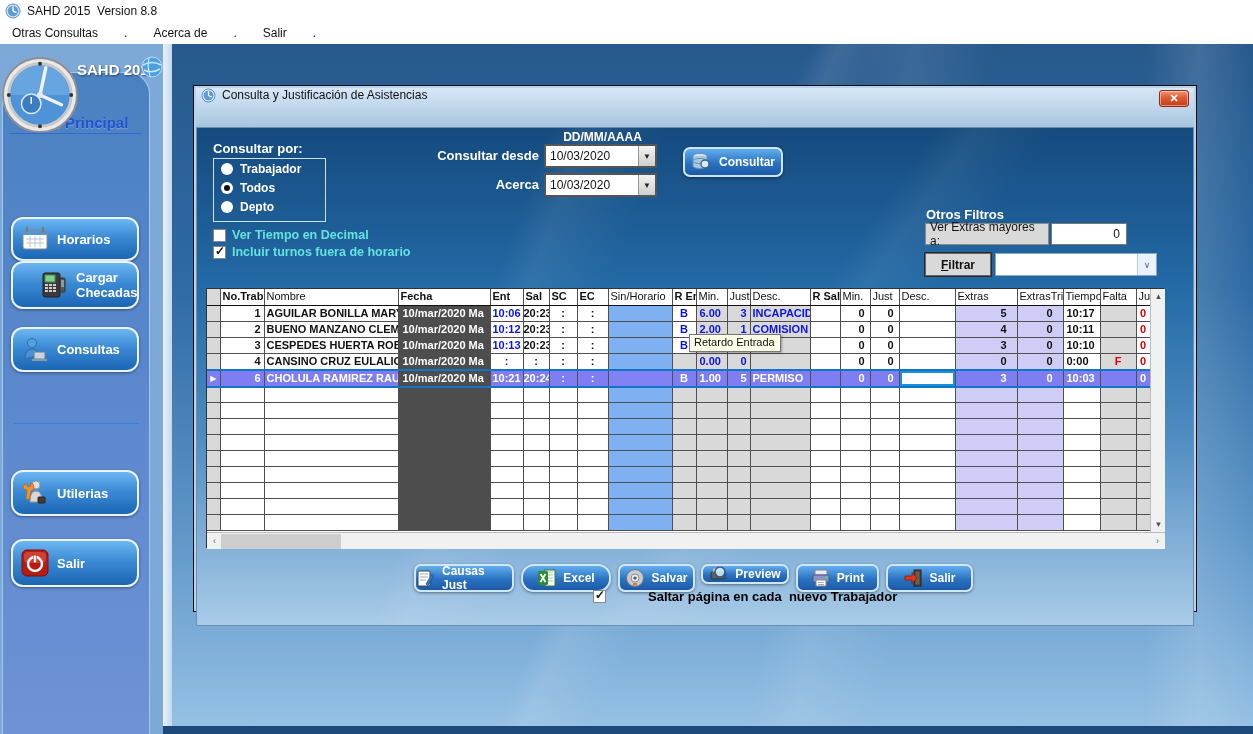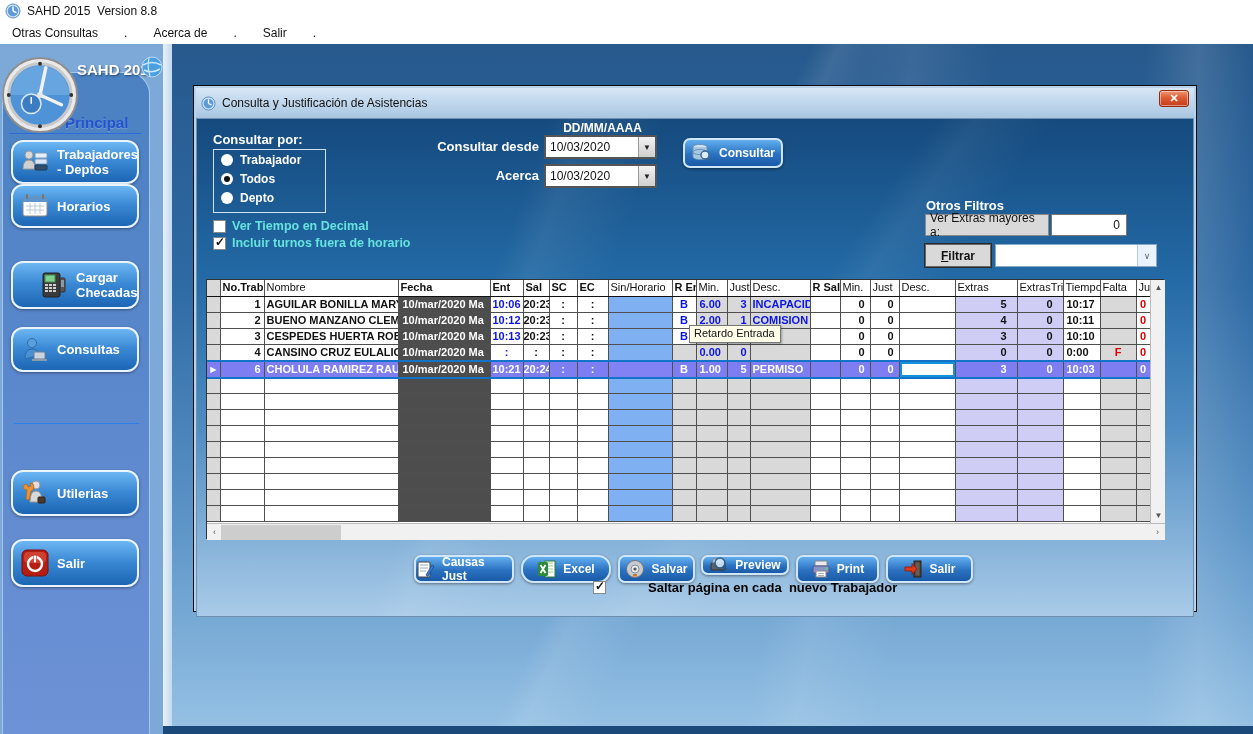--- a/index.html
+++ b/index.html
@@ -33,21 +33,21 @@
   .menutitle{position:absolute;left:9px;top:70px;width:132px;text-align:center;color:#2453cf;font-size:15px;font-weight:bold;
     border-bottom:1px solid #2d6cd8;padding-bottom:2px;text-shadow:0 1px 1px rgba(255,255,255,.25);}
   .sbtn{position:absolute;left:11px;width:128px;display:flex;align-items:center;gap:7px;padding-left:7px;
     background:linear-gradient(180deg,#6cb6f2 0%,#3a88d4 48%,#1c66b4 100%);
     border:2px solid #e9f4fd;border-radius:12px;box-shadow:0 1px 3px rgba(0,0,0,.4);cursor:pointer;}
   .sbtn .lbl{color:#fff;font-size:13px;font-weight:600;line-height:15px;}
   .sep-line{position:absolute;left:14px;top:379px;width:125px;border-top:1px solid #2f80e8;}
 
   
   .dialog{position:absolute;left:193px;top:85px;width:1004px;height:527px;border:1px solid #0d0d0d;background:#b9d2ea;padding:2px;z-index:4;}
-  .dlg-title{height:30px;background:linear-gradient(180deg,#d7e7f6,#a8c6e1);display:flex;align-items:center;padding-left:5px;position:relative;}
+  .dlg-title{height:39px;background:linear-gradient(180deg,#d7e7f6,#a8c6e1);display:flex;align-items:flex-start;padding-left:5px;position:relative;}
   .dlg-title .dtext{font-size:12px;color:#111;margin-left:6px;}
   .closebtn{position:absolute;right:5px;top:2px;width:30px;height:17px;border:1px solid #92280e;border-radius:3px;
     background:linear-gradient(180deg,#f09672 0%,#dd5c33 45%,#c43d1a 100%);box-shadow:inset 0 0 0 1px rgba(255,255,255,.45);
     color:#fff;font-size:11px;font-weight:bold;text-align:center;line-height:15px;cursor:pointer;}
   .dlg-client{position:relative;width:998px;height:499px;border:1px solid #6d8faf;
     background:linear-gradient(180deg,#154a7e 0%,#236aa6 32%,#4f8cc2 62%,#a9cbe8 100%);overflow:hidden;}
   .dlg-client:before{content:"";position:absolute;inset:0;
     background:linear-gradient(110deg,transparent 30%,rgba(255,255,255,.07) 33%,transparent 40%),
                linear-gradient(125deg,transparent 55%,rgba(255,255,255,.06) 58%,transparent 64%);pointer-events:none;}
 
@@ -180,33 +180,21 @@
     <span class="globe icon">
       <svg width="22" height="22" viewBox="0 0 22 22">
           <circle cx="11" cy="11" r="10" fill="#4aa0e0" stroke="#bcdcf2"></circle>
           <path d="M2 9 Q11 4 20 9" stroke="#cfe8fa" stroke-width="1.5" fill="none"></path>
           <path d="M3 14 Q11 18 19 13" stroke="#cfe8fa" stroke-width="1.5" fill="none"></path>
           <path d="M8 2 Q6 11 9 20" stroke="#cfe8fa" stroke-width="1.2" fill="none"></path>
         </svg>
     </span>
     <div class="menutitle">Menú Principal</div>
 
-    <div class="sbtn" style="top:96px;height:44px;">
-      <span class="icon">
-        <svg width="30" height="30" viewBox="0 0 30 30">
-            <circle cx="9" cy="8" r="4" fill="#d8d8d8" stroke="#999"></circle>
-            <path d="M3 22 Q3 13 9 13 Q15 13 15 22 Z" fill="#cfcfcf" stroke="#999"></path>
-            <rect x="15" y="6" width="12" height="5" rx="1" fill="#e8eef6" stroke="#7a9ec2"></rect>
-            <rect x="15" y="12" width="12" height="5" rx="1" fill="#dbe7f4" stroke="#7a9ec2"></rect>
-            <rect x="15" y="18" width="12" height="5" rx="1" fill="#2e4f70" stroke="#203850"></rect>
-          </svg>
-      </span>
-      <span class="lbl">Trabajadores - Deptos</span>
-    </div>
-    <div class="sbtn" style="top:140px;height:44px;">
+    <div class="sbtn" style="top:173px;height:44px;">
       <span class="icon">
         <svg width="30" height="30" viewBox="0 0 30 30">
             <rect x="3" y="6" width="24" height="19" rx="2" fill="#fff" stroke="#8a8a8a"></rect>
             <rect x="3" y="6" width="24" height="5" fill="#5e94cc"></rect>
             <rect x="6" y="3" width="2" height="5" fill="#777"></rect>
             <rect x="22" y="3" width="2" height="5" fill="#777"></rect>
             <path d="M6 15 h18 M6 19 h18 M10 12 v11 M15 12 v11 M20 12 v11" stroke="#b8c8d8" stroke-width="1"></path>
           </svg>
       </span>
       <span class="lbl">Horarios</span>

